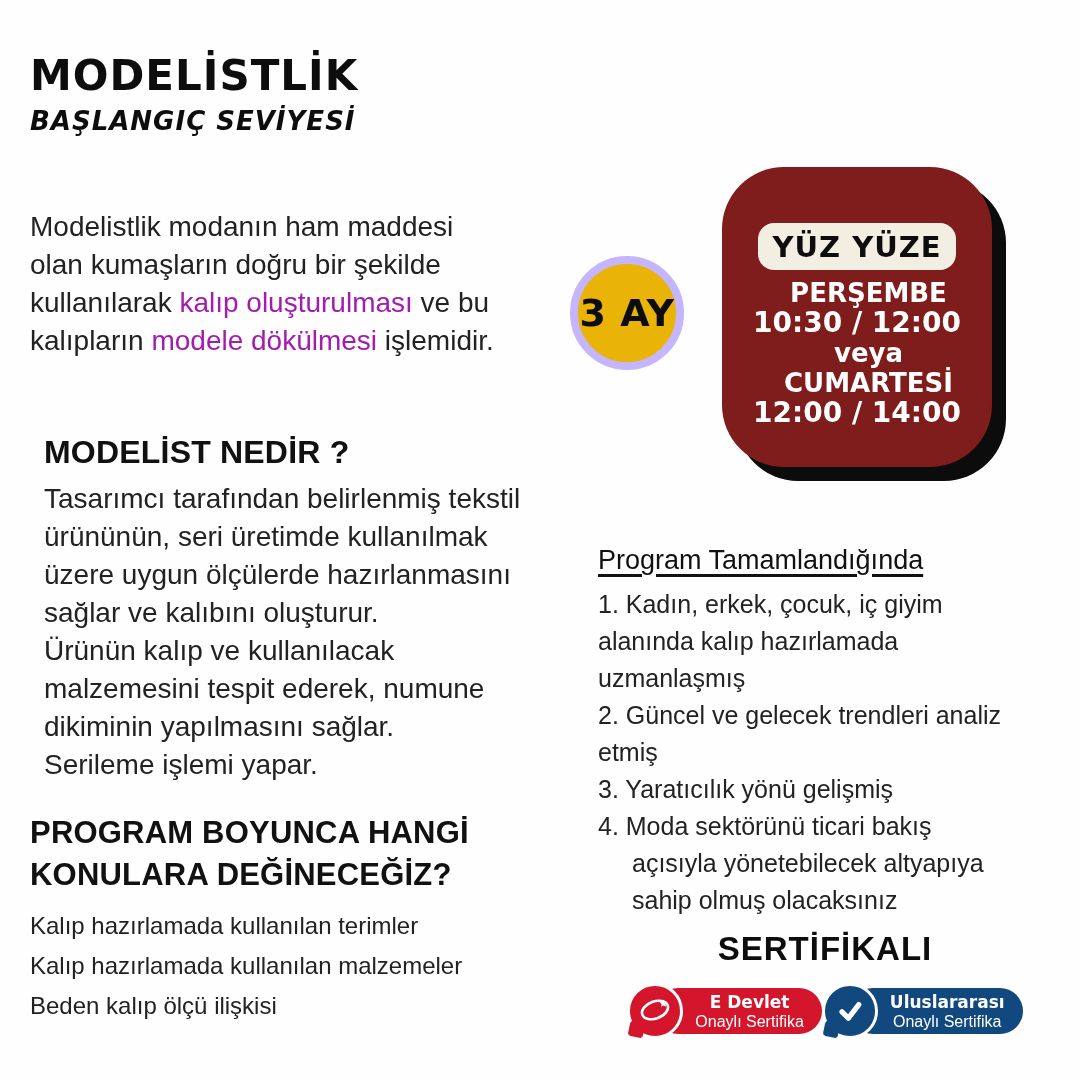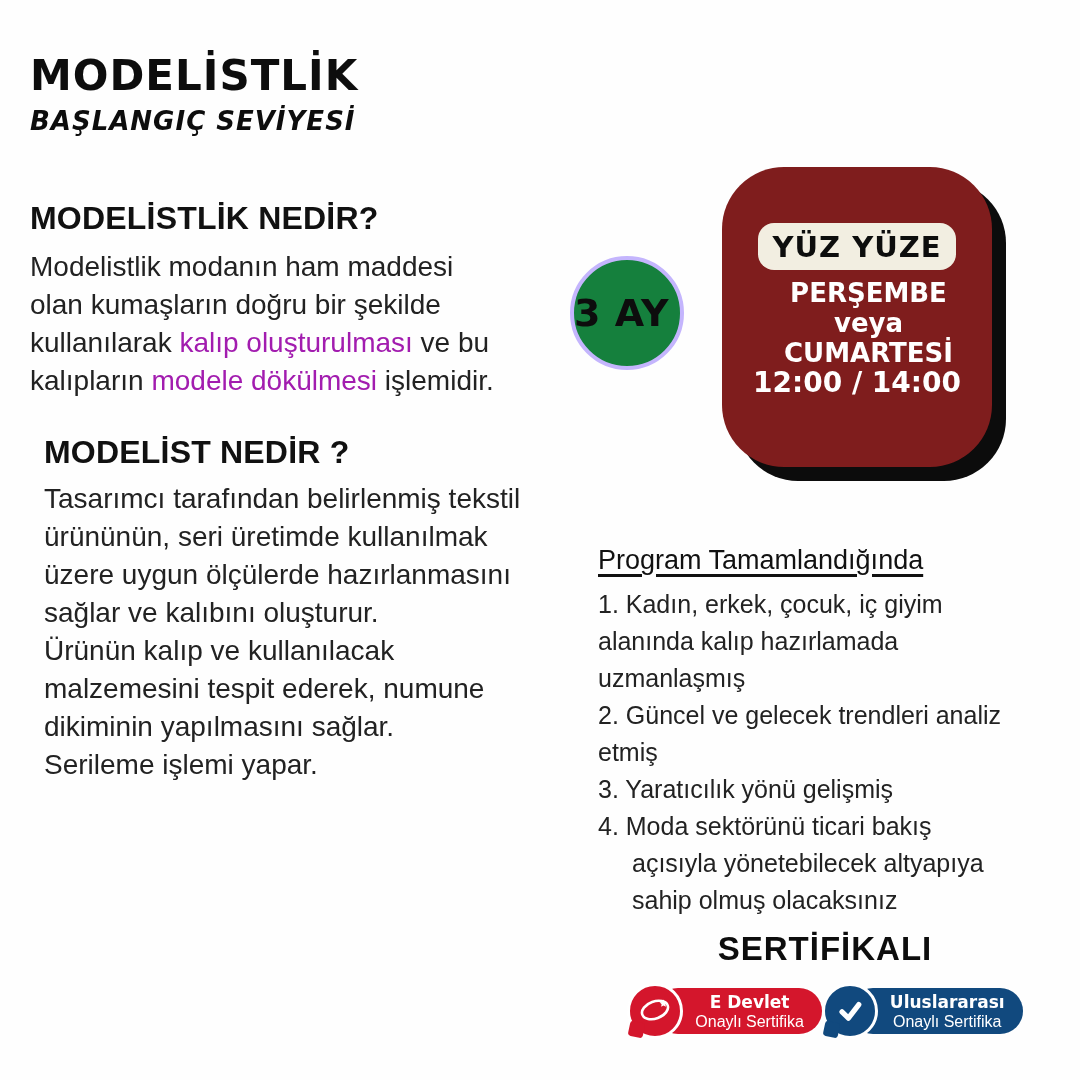--- a/index.html
+++ b/index.html
@@ -27,22 +27,22 @@
   }
 
   
   .intro{position:absolute;left:30px;top:198px;width:520px;}
   .intro p{margin:10px 0 0 0;font-size:28px;line-height:38px;color:#222222;}
   .hl{color:#a21caf;}
 
   
   .duration{
     position:absolute;left:570px;top:256px;width:114px;height:114px;
-    box-sizing:border-box;border:4px solid #c4b5fd;border-radius:50%;
-    background:#15803d;display:flex;align-items:center;
+    box-sizing:border-box;border:8px solid #c4b5fd;border-radius:50%;
+    background:#eab308;display:flex;align-items:center;justify-content:center;
     font-family:"DejaVu Sans",sans-serif;font-weight:bold;font-size:38px;color:#0d0d0d;
     letter-spacing:0.5px;
   }
 
   
   .schedule-card{
     position:absolute;left:722px;top:167px;width:270px;height:300px;
     box-sizing:border-box;background:#7f1d1d;border-radius:62px;
     box-shadow:14px 14px 0 #0c0c0c;text-align:center;color:#ffffff;
     padding-top:56px;font-family:"DejaVu Sans",sans-serif;font-weight:bold;
@@ -105,53 +105,62 @@
 <body>
 
 <div class="canvas">
 
   <header class="masthead">
     <h1>MODELİSTLİK</h1>
     <div class="subtitle">BAŞLANGIÇ SEVİYESİ</div>
   </header>
 
   <section class="intro">
-    <h2 class="sec-h">MODELİSTLİK NEDİR?</h2>
     <p class="pre"><span>Modelistlik modanın ham maddesi
 olan kumaşların doğru bir şekilde
 kullanılarak </span><span class="hl">kalıp oluşturulması</span><span> ve bu
 kalıpların </span><span class="hl">modele dökülmesi</span><span> işlemidir.</span></p>
   </section>
 
   <div class="duration">
     <span>3 AY</span>
   </div>
 
   <aside class="schedule-card">
     <div class="mode-pill">
       <span>YÜZ YÜZE</span>
     </div>
     <div class="sch-line">PERŞEMBE</div>
+    <div class="sch-time">10:30 / 12:00</div>
     <div class="sch-line">veya</div>
     <div class="sch-line">CUMARTESİ</div>
     <div class="sch-time">12:00 / 14:00</div>
   </aside>
 
   <section class="modelist">
     <h2 class="sec-h">MODELİST NEDİR ?</h2>
     <p class="pre">Tasarımcı tarafından belirlenmiş tekstil
 ürününün, seri üretimde kullanılmak
 üzere uygun ölçülerde hazırlanmasını
 sağlar ve kalıbını oluşturur.
 Ürünün kalıp ve kullanılacak
 malzemesini tespit ederek, numune
 dikiminin yapılmasını sağlar.
 Serileme işlemi yapar.</p>
   </section>
 
+  <section class="topics">
+    <h2 class="sec-h pre">PROGRAM BOYUNCA HANGİ
+KONULARA DEĞİNECEĞİZ?</h2>
+    <div class="topic-items">
+      <div>Kalıp hazırlamada kullanılan terimler</div>
+      <div>Kalıp hazırlamada kullanılan malzemeler</div>
+      <div>Beden kalıp ölçü ilişkisi</div>
+    </div>
+  </section>
 
   <section class="completed">
     <h3>Program Tamamlandığında</h3>
     <p class="pre">1. Kadın, erkek, çocuk, iç giyim
 alanında kalıp hazırlamada
 uzmanlaşmış</p>
     <p class="pre">2. Güncel ve gelecek trendleri analiz
 etmiş</p>
     <p class="pre">3. Yaratıcılık yönü gelişmiş</p>
     <p class="pre hang">4. Moda sektörünü ticari bakış

